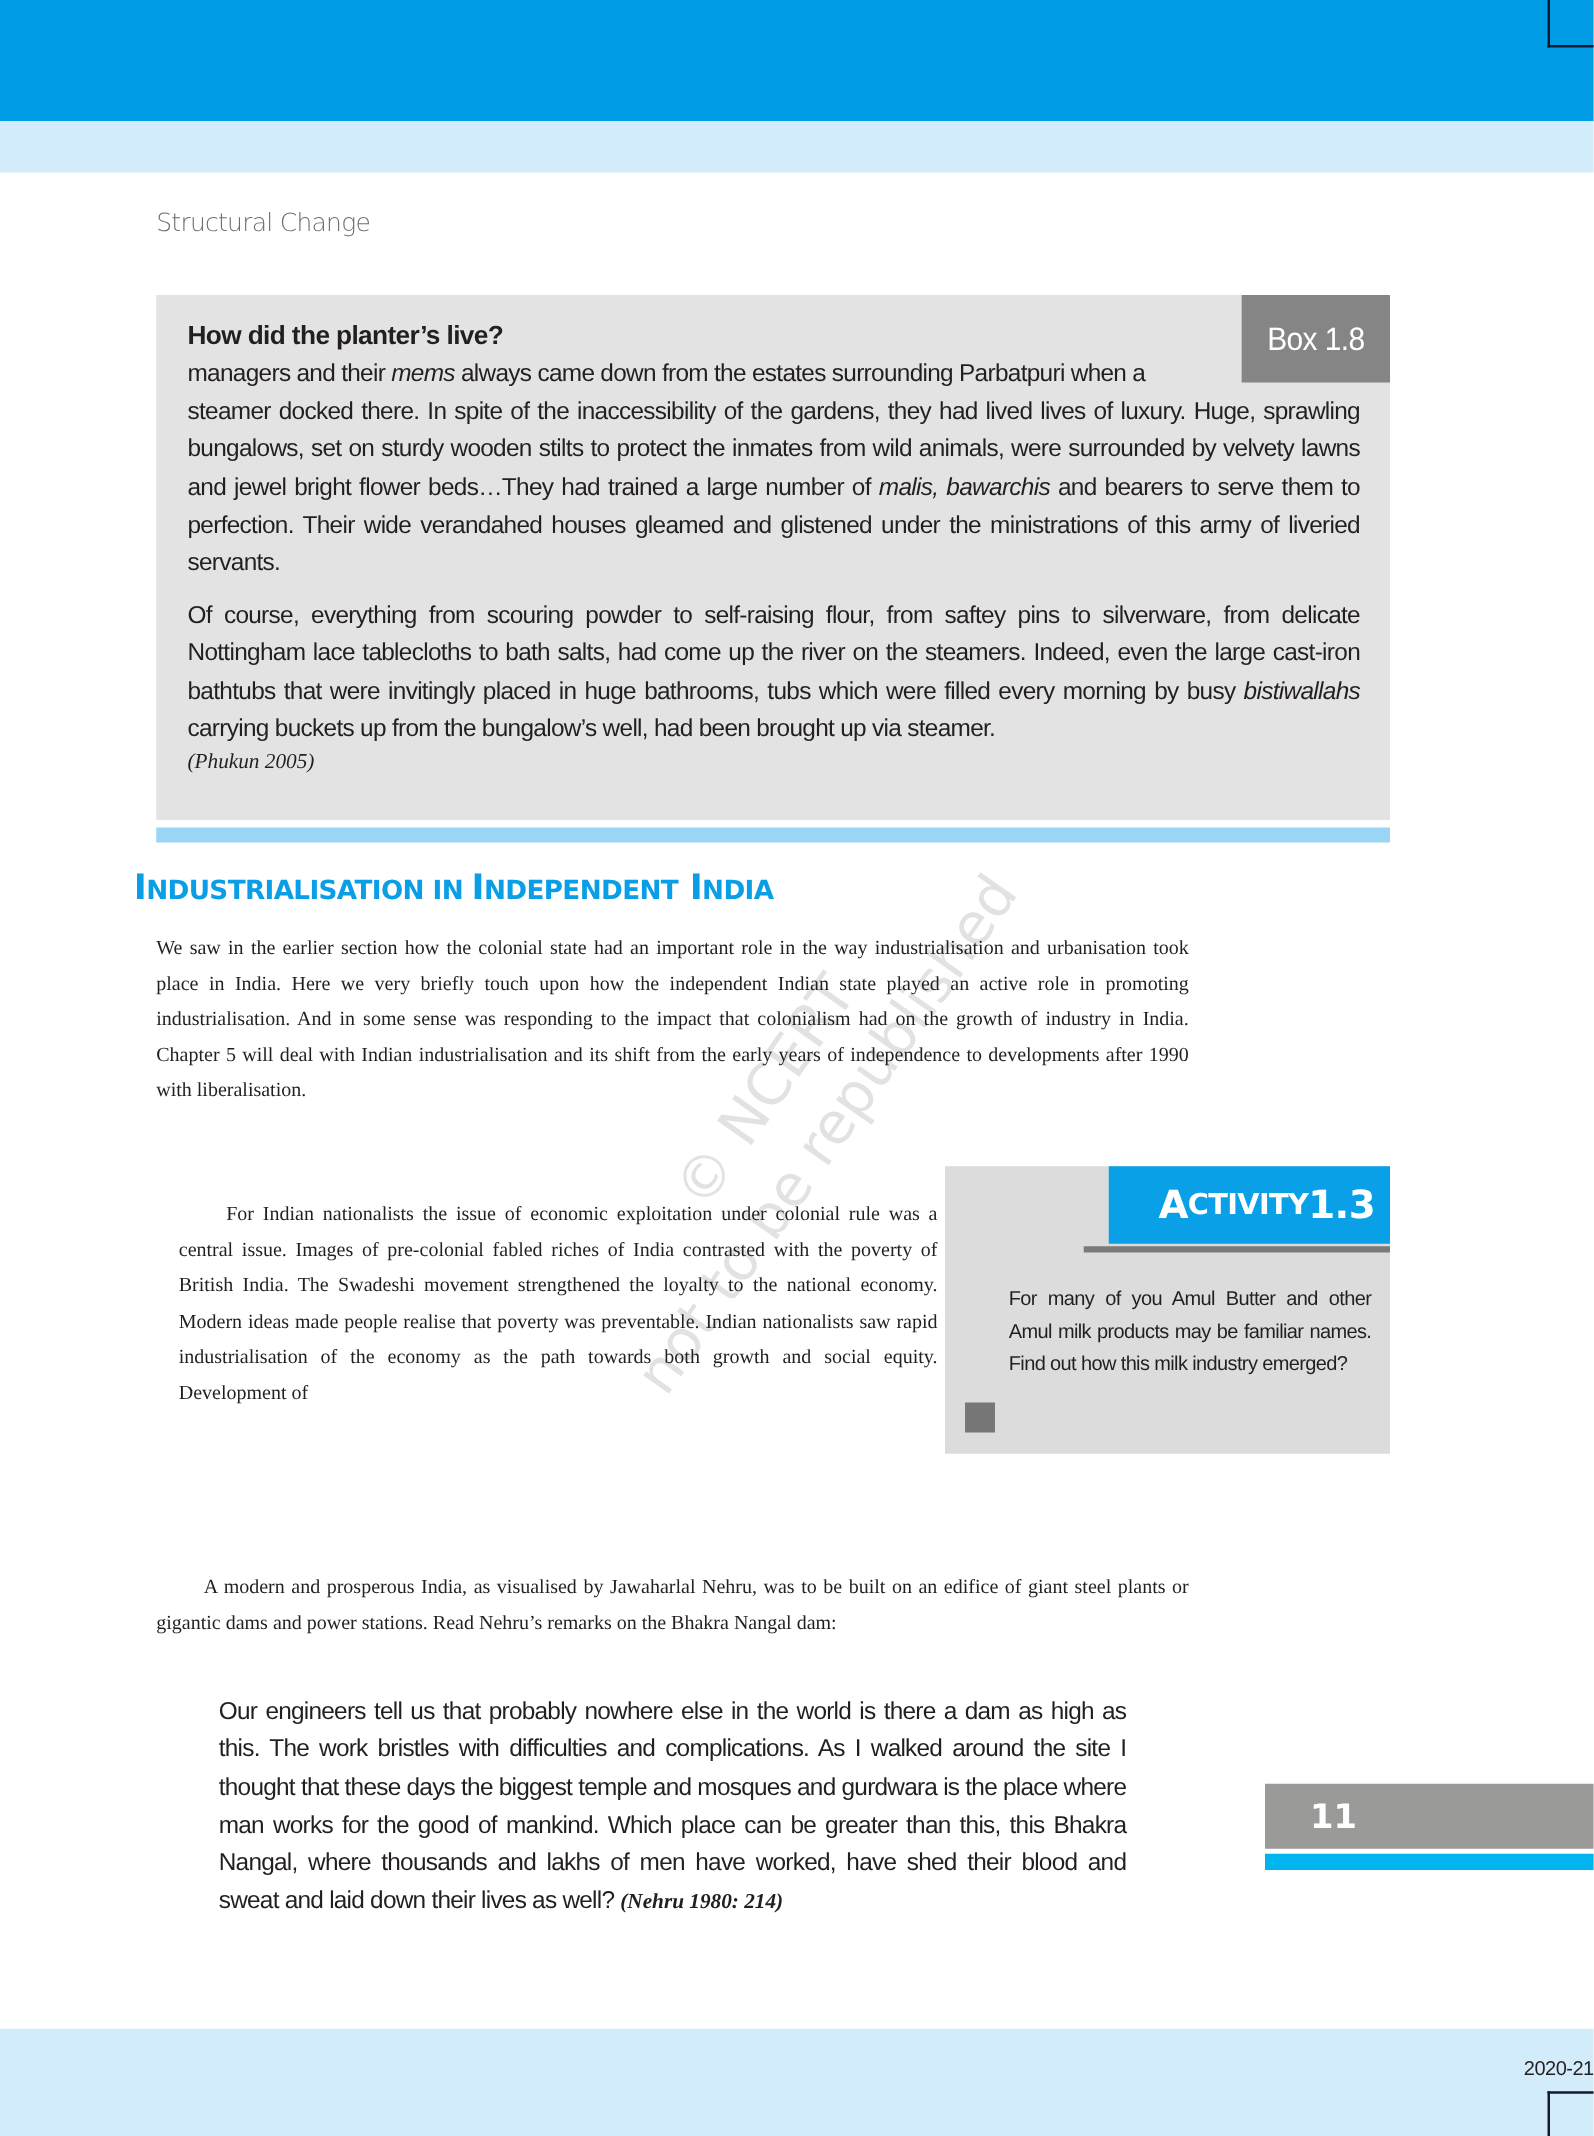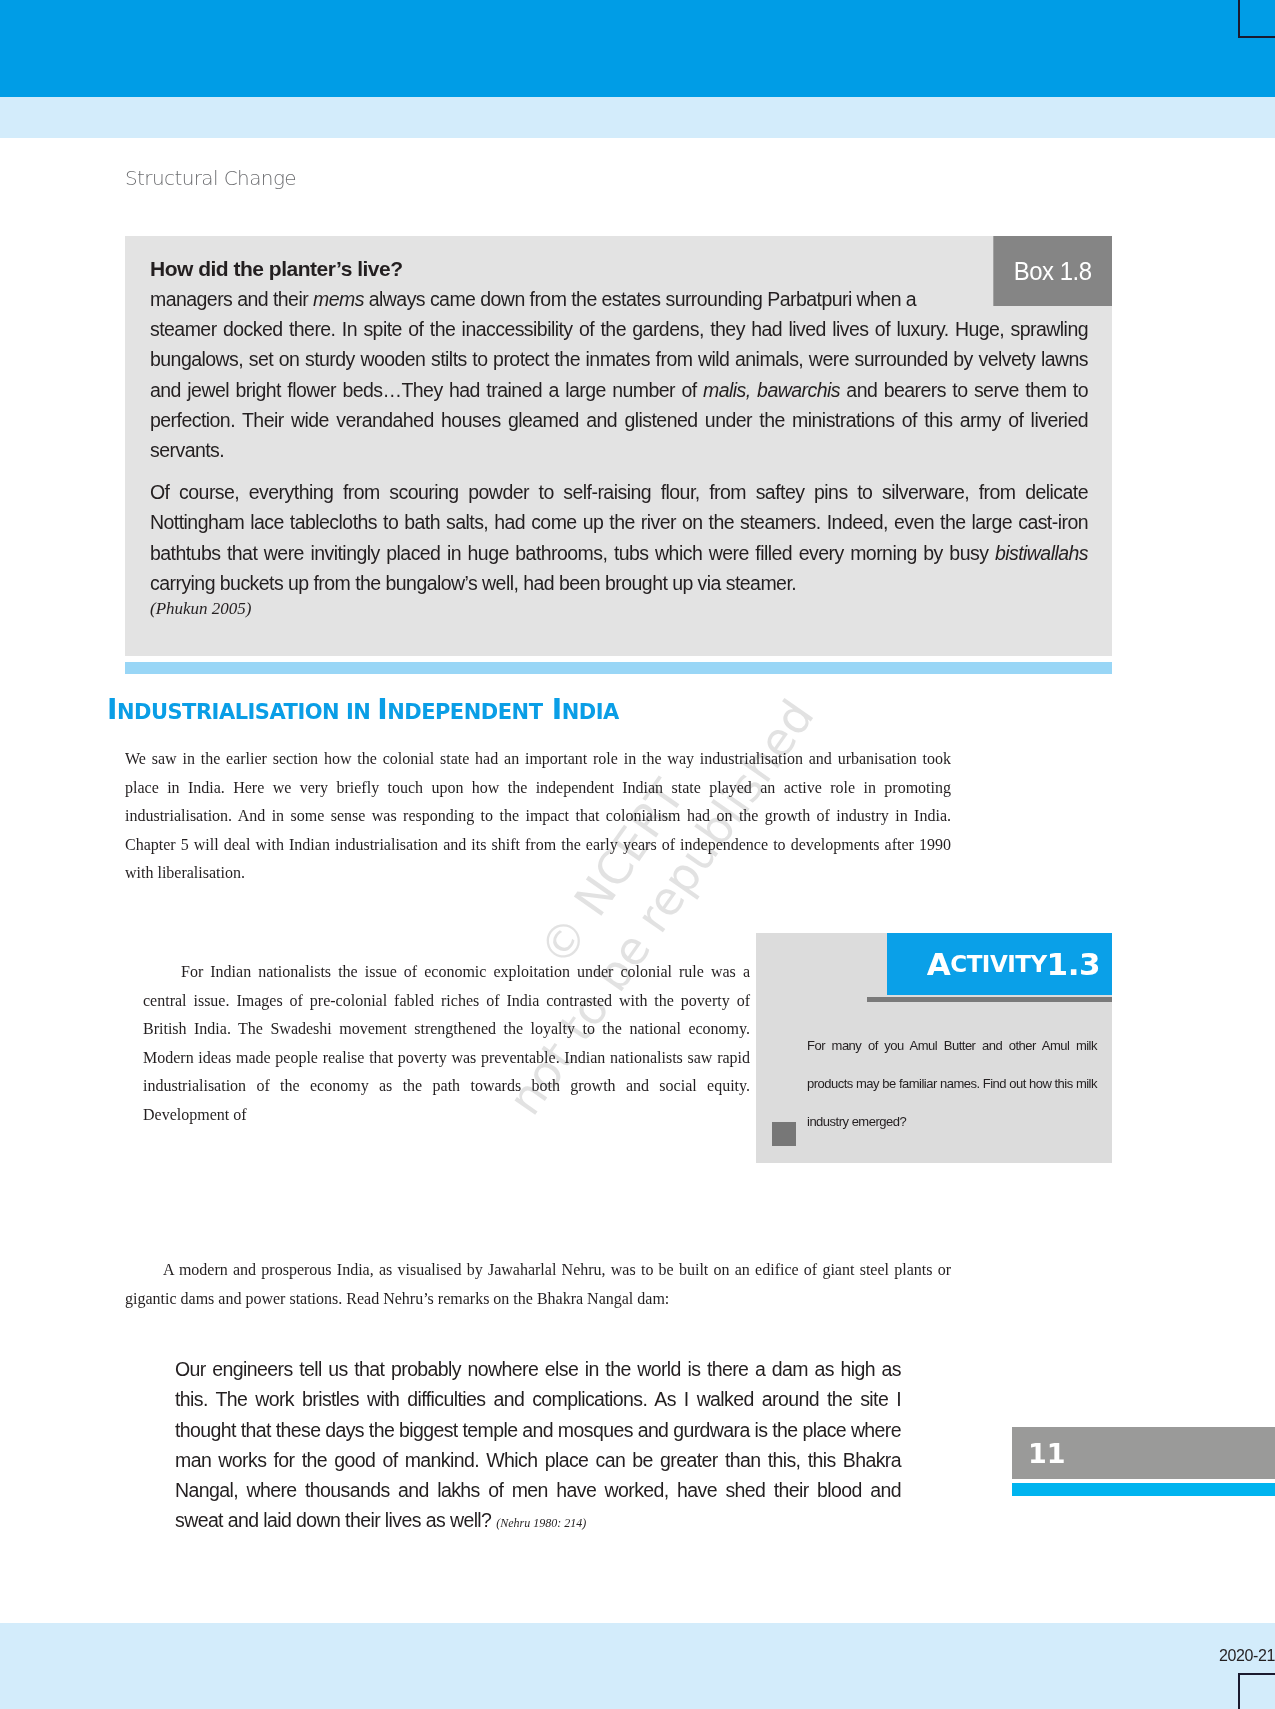--- a/index.html
+++ b/index.html
@@ -34,29 +34,29 @@
     .para2 { position: absolute; left: 143px; top: 958px; width: 826px; }
     .para2 .indent { text-indent: 38px; }
     .wrap-narrow { display: block; width: 607px; }
     .para3 { position: absolute; left: 125px; top: 1256px; width: 826px; text-indent: 38px; }
 
     
     .activity { position: absolute; left: 756px; top: 933px; width: 356px; height: 230px; background: #dcdcdc; }
     .activity-tag { position: absolute; left: 131px; top: 0; width: 225px; height: 62px; background: #0aa0e8; color: #fff; font-family: "DejaVu Sans", sans-serif; font-weight: bold; font-size: 31px; display: flex; align-items: center; justify-content: flex-end; padding-right: 12px; letter-spacing: -0.5px; }
     .activity-tag .sc { font-size: 23px; }
     .activity-rule { position: absolute; left: 111px; top: 64px; width: 245px; height: 5px; background: #7a7a7a; }
-    .activity-text { position: absolute; left: 51px; top: 94px; width: 290px; font-family: "Liberation Sans", sans-serif; font-size: 13px; line-height: 38px; color: #231f20; letter-spacing: -0.5px; text-align: justify; }
+    .activity-text { position: absolute; left: 51px; top: 94px; width: 290px; font-family: "Liberation Sans", sans-serif; font-size: 16px; line-height: 26px; color: #231f20; letter-spacing: -0.5px; text-align: justify; }
     .activity-square { position: absolute; left: 16px; top: 189px; width: 24px; height: 24px; background: #777777; }
 
     
     .quote { position: absolute; left: 175px; top: 1354px; width: 726px; font-family: "Liberation Sans", sans-serif; font-size: 19.5px; line-height: 30.3px; color: #231f20; letter-spacing: -0.6px; text-align: justify; }
-    .quote-cite { font-family: "Liberation Serif", serif; font-style: italic; font-size: 12px; letter-spacing: 0; }
+    .quote-cite { font-family: "Liberation Serif", serif; font-style: italic; font-size: 17px; letter-spacing: 0; font-weight: bold; }
 
     
-    .page-number { position: absolute; left: 1012px; top: 1427px; width: 263px; height: 52px; background: #9a9a99; color: #fff; font-family: "DejaVu Sans", sans-serif; font-weight: bold; font-size: 27px; display: flex; align-items: center; padding-left: 16px; }
+    .page-number { position: absolute; left: 1012px; top: 1427px; width: 263px; height: 52px; background: #9a9a99; color: #fff; font-family: "DejaVu Sans", sans-serif; font-weight: bold; font-size: 27px; display: flex; align-items: center; padding-left: 36px; }
     .page-number-bar { position: absolute; left: 1012px; top: 1483px; width: 263px; height: 13px; background: #00b4ef; }
 
     
     .footer-band { position: absolute; left: 0; top: 1623px; width: 1275px; height: 86px; background: #d3ecfb; }
     .footer-year { position: absolute; left: 0; top: 1647px; width: 1275px; text-align: right; font-family: "Liberation Sans", sans-serif; font-size: 16px; color: #231f20; letter-spacing: -0.4px; }
 
     
     .watermark { position: absolute; left: 390px; top: 830px; transform: rotate(-55deg); transform-origin: center; font-family: "DejaVu Sans", sans-serif; color: rgba(150,150,150,0.28); font-size: 46px; line-height: 60px; text-align: center; pointer-events: none; white-space: nowrap; }
   </style>
 </head>

